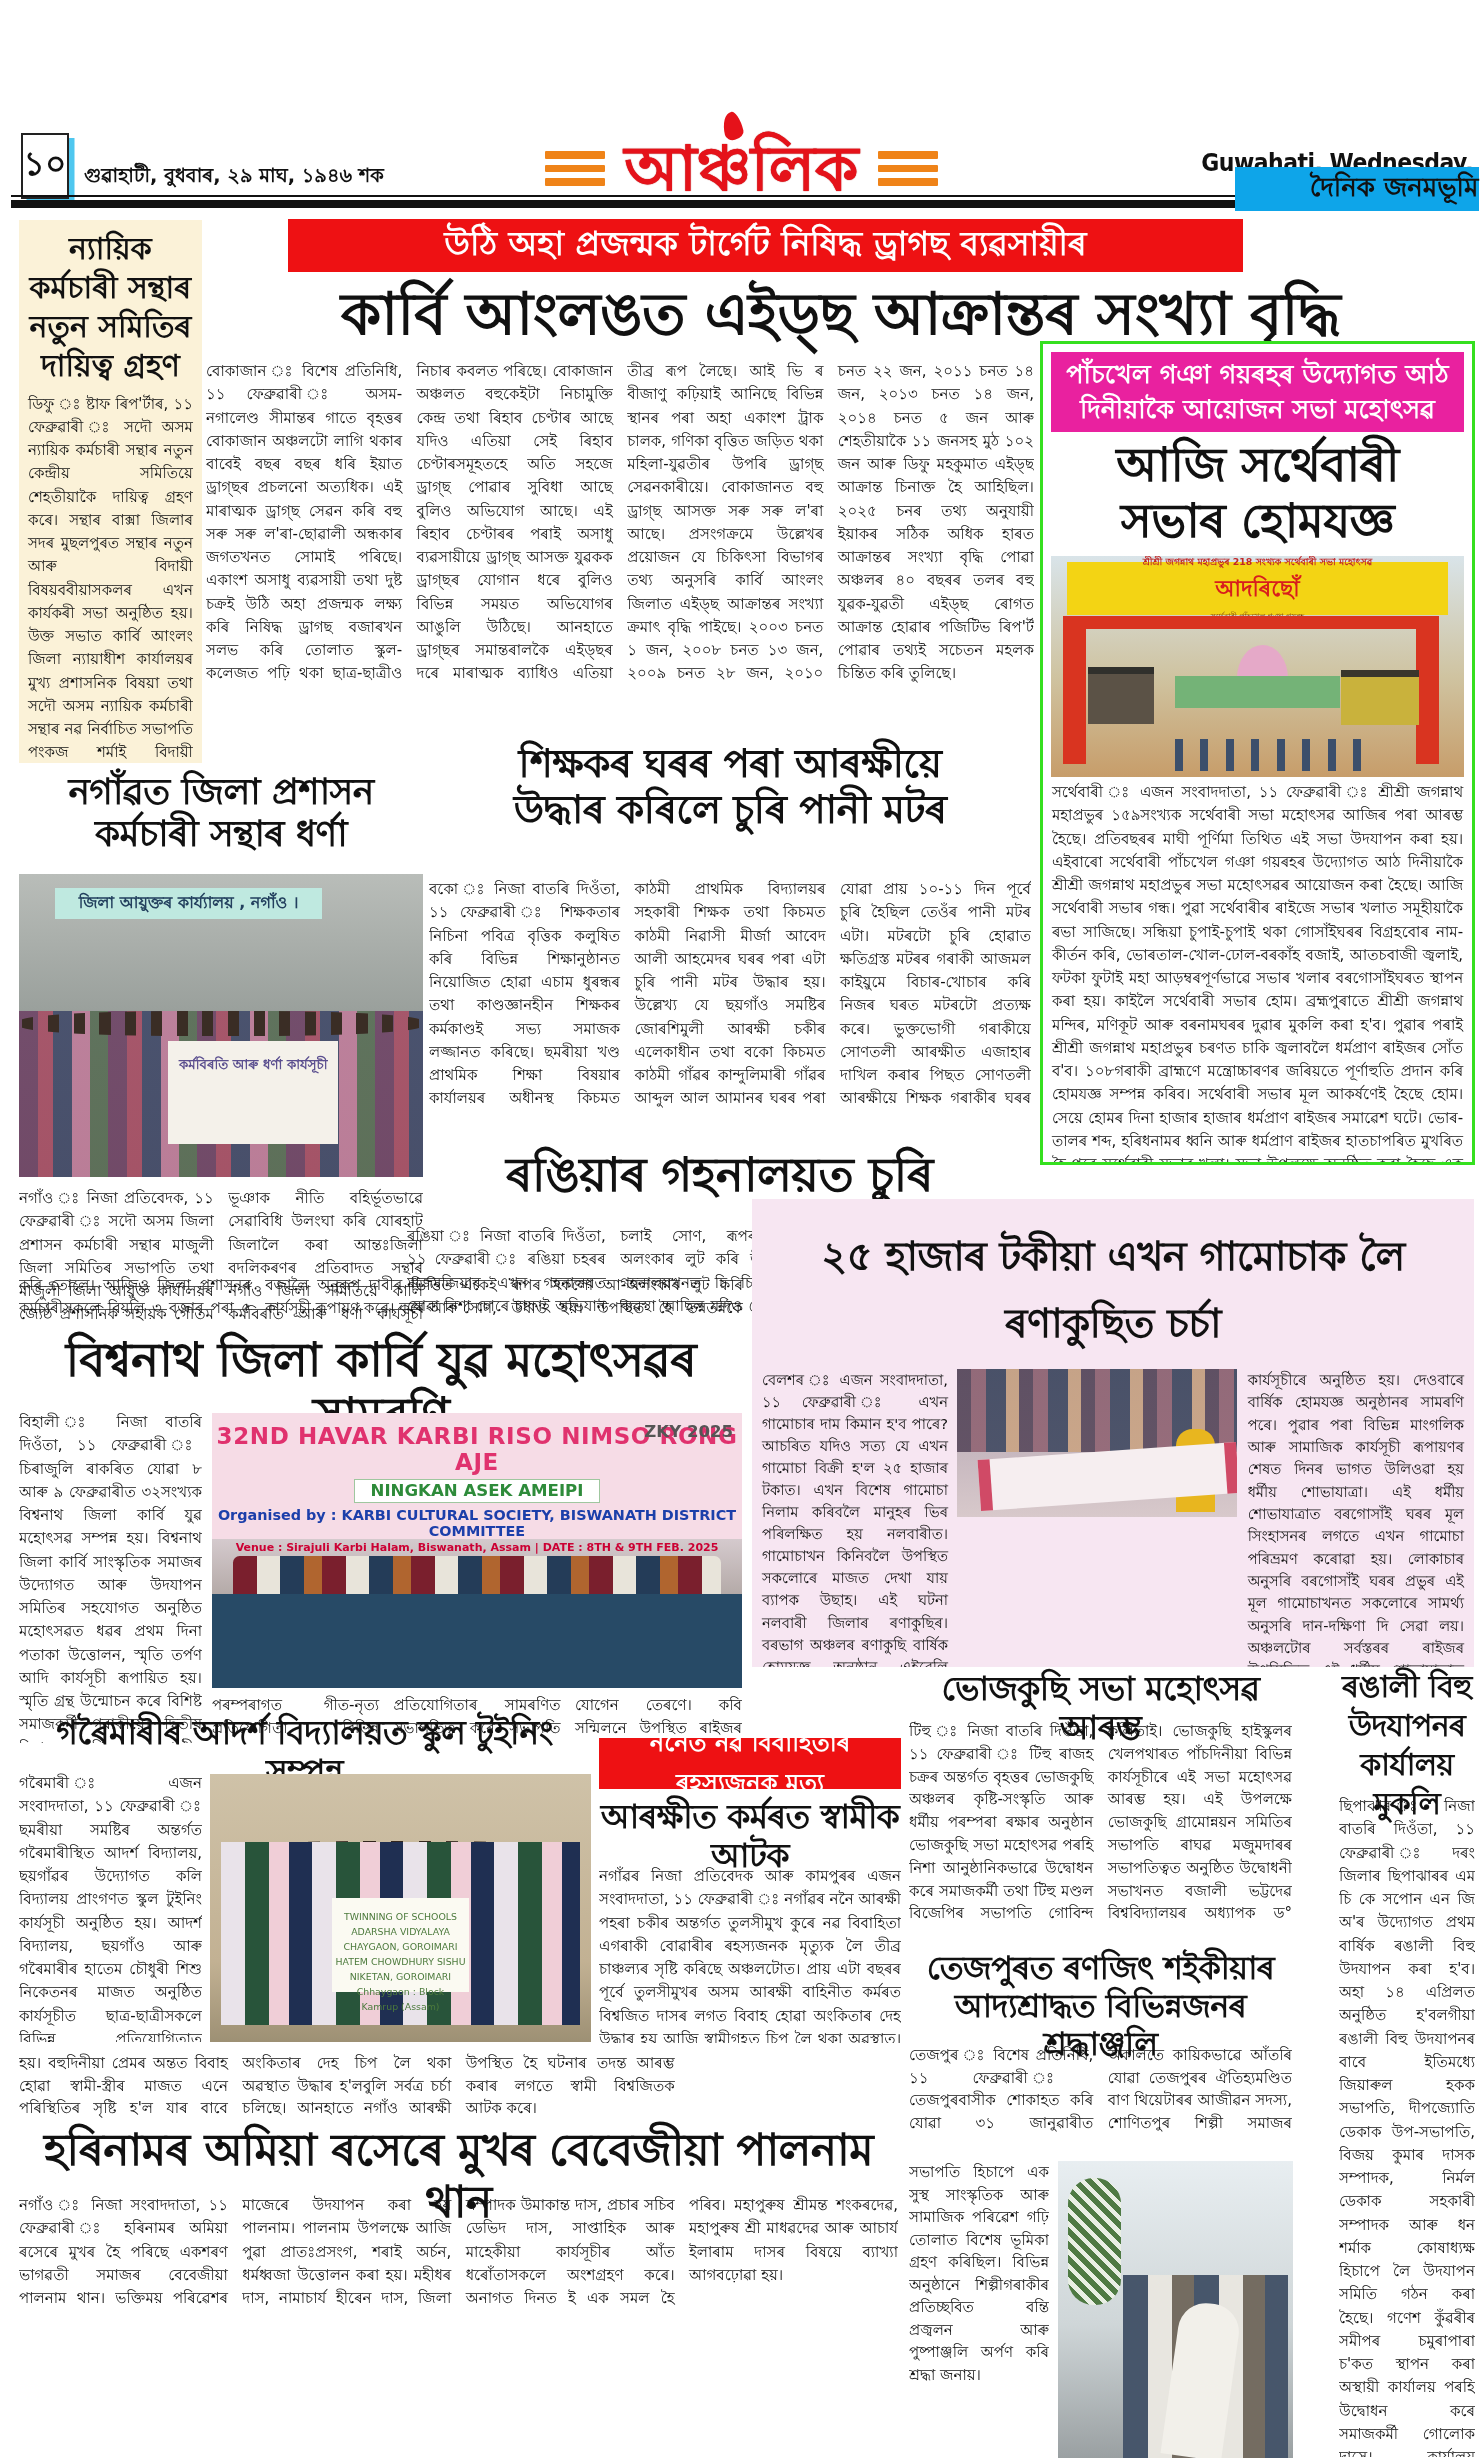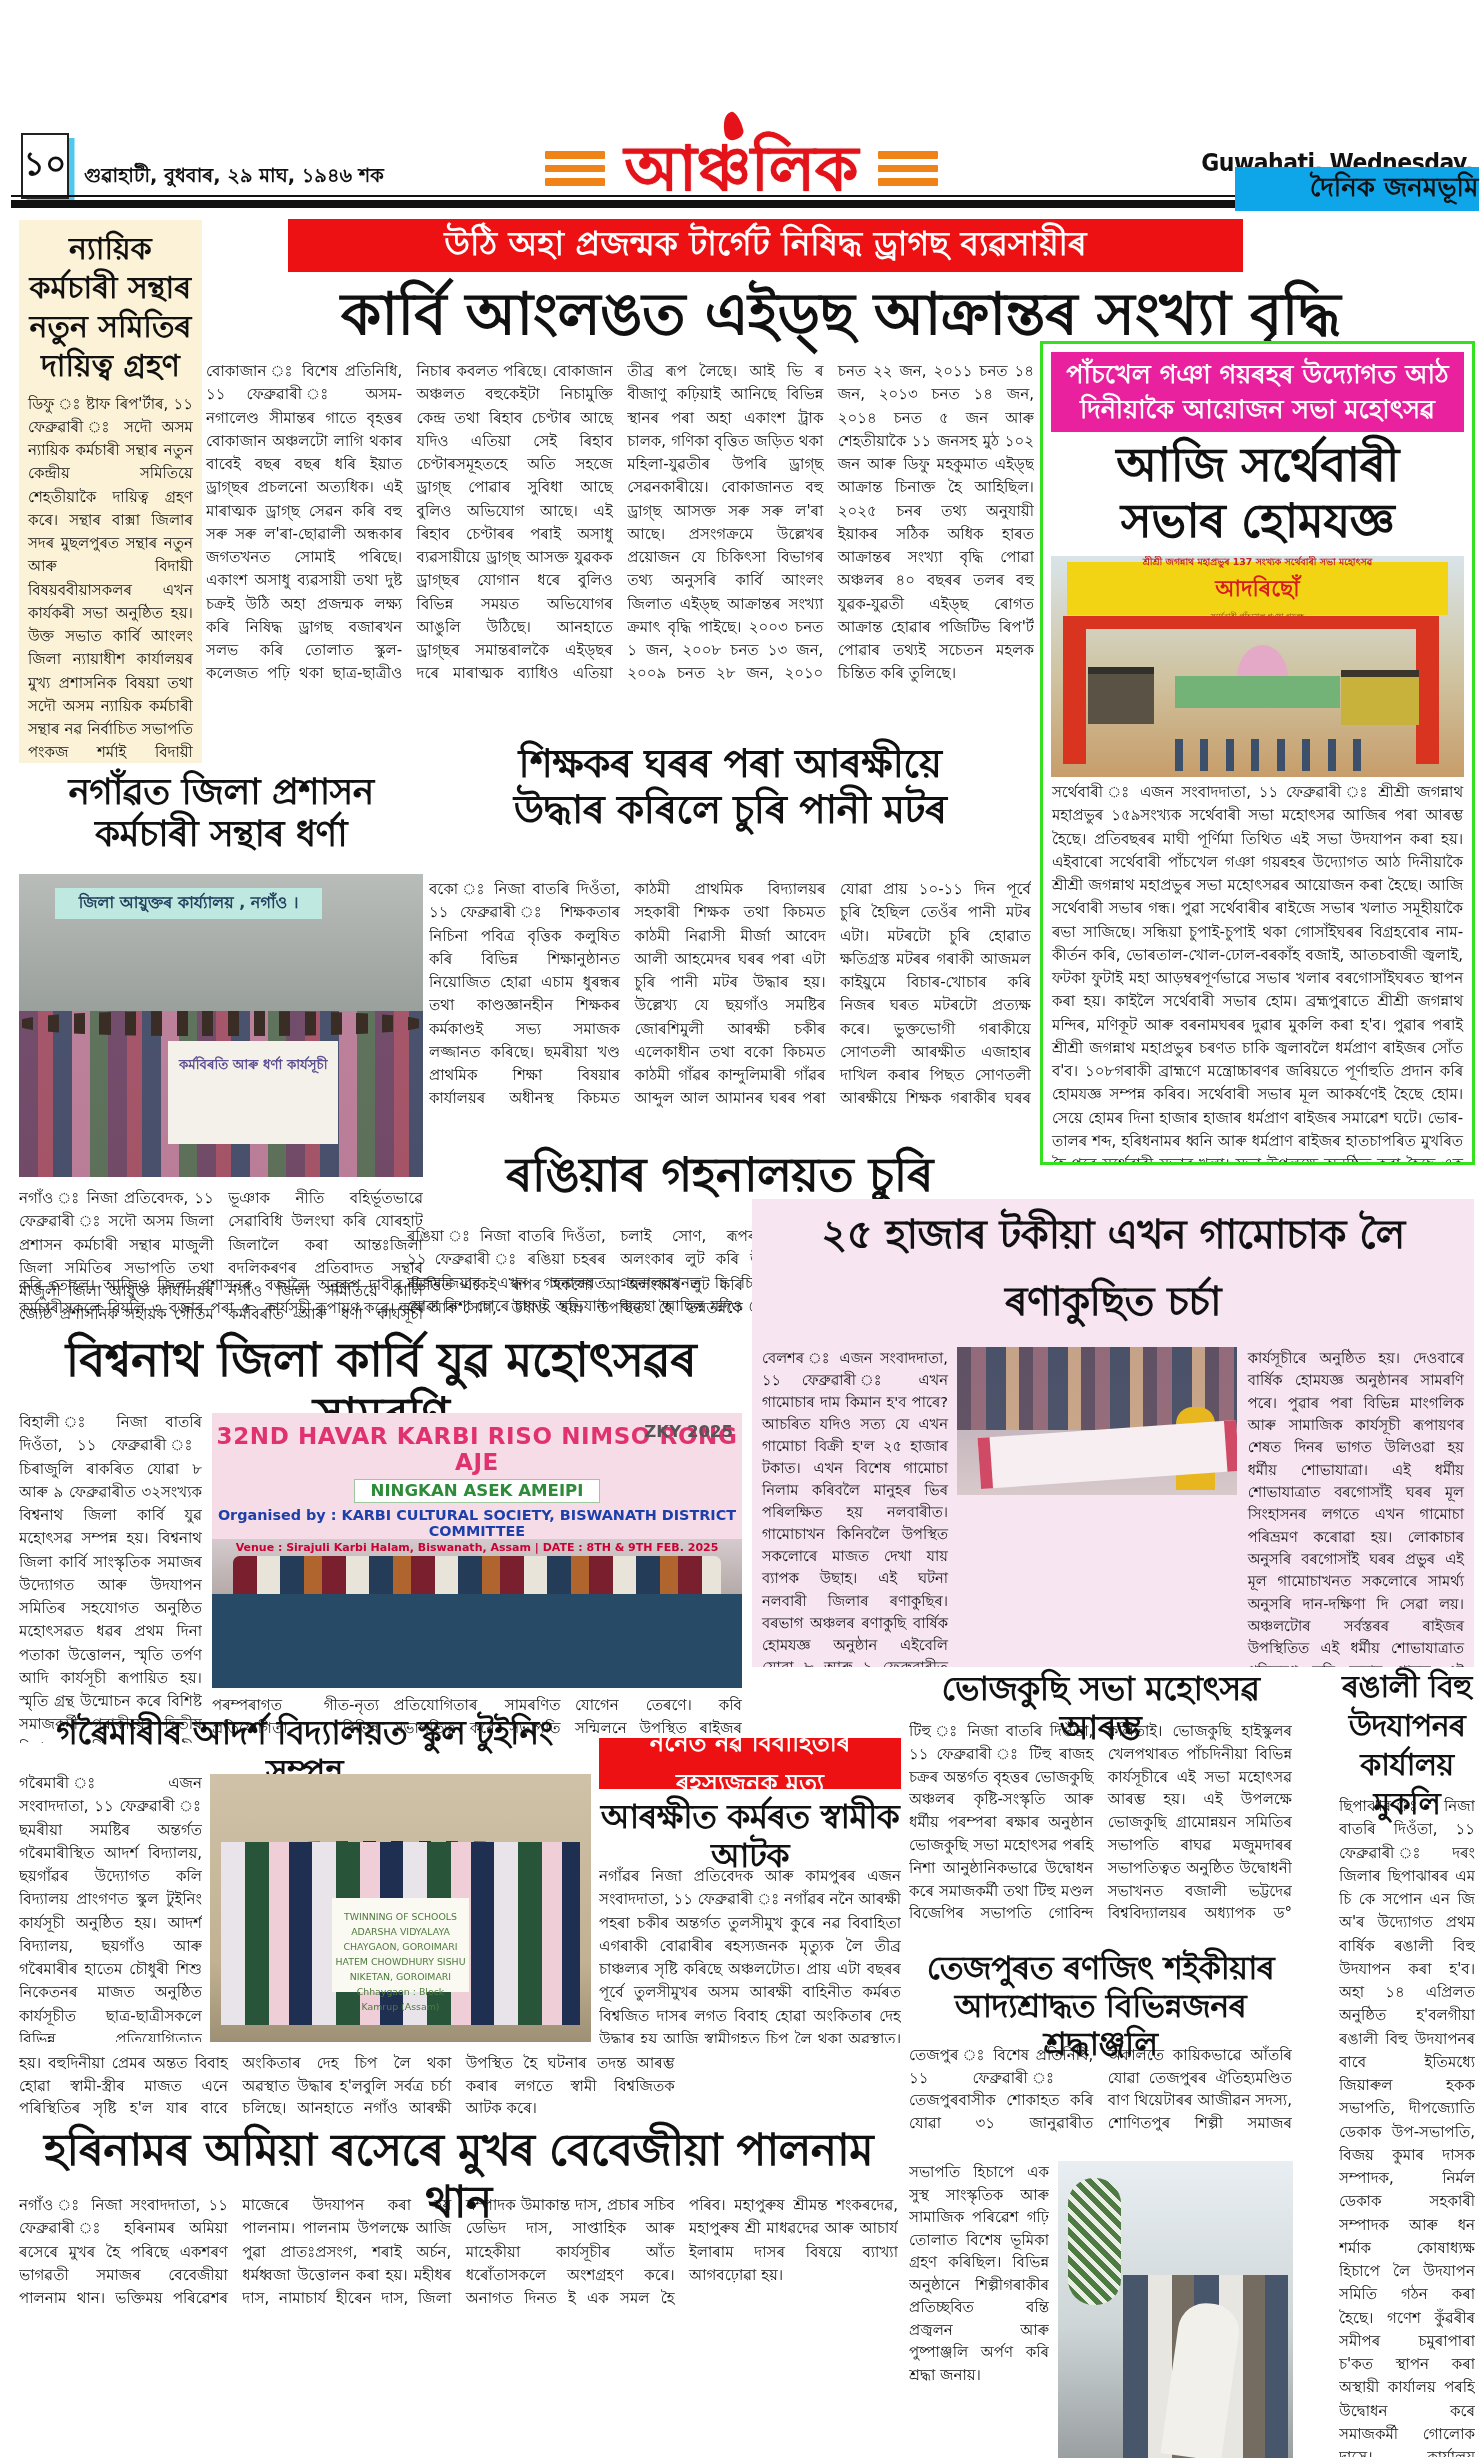--- a/index.html
+++ b/index.html
@@ -74,21 +74,21 @@
              color:#5b4f8f;font-size:13.3px;font-weight:700;text-align:center;padding-top:14.4px;line-height:1.5;}
   .ng-body{left:19px;top:1187px;width:404px;height:140px;overflow:hidden;}
   
   .tc-head{left:429px;top:741px;width:602px;font-size:39px;}
   .tc-body{left:429px;top:878px;width:602px;height:250px;overflow:hidden;}
   
   .rn-head{left:407px;top:1147px;width:625px;font-size:47px;}
   .rn-body{left:407px;top:1225px;width:625px;height:101px;overflow:hidden;}
   
   .pinkbox{left:752px;top:1199px;width:722px;height:468px;background:#f7e6f2;overflow:hidden;}
-  .pk-head{font-size:40px;font-weight:800;text-align:center;padding-top:4px;letter-spacing:-0.6px;}
+  .pk-head{font-size:40px;font-weight:800;text-align:center;padding-top:26px;letter-spacing:-0.6px;}
   .pk-flex{display:flex;gap:10px;padding:10px 10px 0;}
   .pk-main{width:477px;}
   .pk-row{display:flex;gap:8.9px;}
   .pk-colL{width:186px;font-size:14.7px;line-height:1.5;}
   .pk-photo{position:relative;width:280px;height:148px;background:linear-gradient(#b3aab6 0%,#c8b9c0 60%,#d8c9cb 100%);overflow:hidden;}
   .pk-crowd{position:absolute;top:0;left:0;right:0;height:83px;
             background:repeating-linear-gradient(90deg,#4a3a4f 0 14.4px,#8a5a6a 14.4px 29px,#2f3b55 29px 49px,#caa17c 49px 62px);opacity:.8;}
   .pk-gamosa{position:absolute;bottom:15.5px;left:8%;width:84%;height:51px;background:#f6eef0;
              transform:rotate(-4deg);border-left:12px solid #d04a66;border-right:12px solid #d04a66;}
   .pk-fig{position:absolute;bottom:5.5px;right:8%;width:39px;height:83px;background:#e8b61f;border-radius:16.6px 16.6px 0 0;}
@@ -185,21 +185,21 @@
     <div class="body-txt just">ডিফু ঃ ষ্টাফ ৰিপ'ৰ্টাৰ, ১১ ফেব্ৰুৱাৰী ঃ সদৌ অসম ন্যায়িক কৰ্মচাৰী সন্থাৰ নতুন কেন্দ্ৰীয় সমিতিয়ে শেহতীয়াকৈ দায়িত্ব গ্ৰহণ কৰে। সন্থাৰ বাক্সা জিলাৰ সদৰ মুছলপুৰত সন্থাৰ নতুন আৰু বিদায়ী বিষয়ববীয়াসকলৰ এখন কাৰ্যকৰী সভা অনুষ্ঠিত হয়। উক্ত সভাত কাৰ্বি আংলং জিলা ন্যায়াধীশ কাৰ্যালয়ৰ মুখ্য প্ৰশাসনিক বিষয়া তথা সদৌ অসম ন্যায়িক কৰ্মচাৰী সন্থাৰ নৱ নিৰ্বাচিত সভাপতি পংকজ শৰ্মাই বিদায়ী সভাপতি মদন উপাধ্যায়ৰ পৰা আনুষ্ঠানিকভাৱে সন্থাৰ দায়িত্ব গ্ৰহণ কৰে। সেই সভাতে সন্থাৰ নতুন কৰ্ম আঁচনি যুগুত কৰাৰ লগতে সন্থাৰ কৰ্ণধাৰ সমিতিও গঠন কৰা হয়। সন্থাই ন্যায়িক কৰ্মচাৰীসকলৰ দাবী সন্দৰ্ভত গুৱাহাটী উচ্চ ন্যায়ালয়ৰ জৰিয়তে মুখ্যমন্ত্ৰীলৈ এখন স্মাৰক-পত্ৰ দিয়াৰো সিদ্ধান্ত গ্ৰহণ কৰে।</div>
   </div>
 
   <div class="abs greenbox">
     <div class="magenta pre">পাঁচখেল গঞা গয়ৰহৰ উদ্যোগত আঠ
 দিনীয়াকৈ আয়োজন সভা মহোৎসৱ</div>
     <div class="gb-head pre">আজি সৰ্থেবাৰী
 সভাৰ হোমযজ্ঞ</div>
     <div class="gb-photo">
       <div class="gb-banner">
-        <span class="small">শ্ৰীশ্ৰী জগন্নাথ মহাপ্ৰভুৰ 137 সংখ্যক সৰ্থেবাৰী সভা মহোৎসৱ</span>
+        <span class="small">শ্ৰীশ্ৰী জগন্নাথ মহাপ্ৰভুৰ 218 সংখ্যক সৰ্থেবাৰী সভা মহোৎসৱ</span>
         <span class="big">আদৰিছোঁ</span>
         <span class="sub">সৰ্থেবাৰী পাঁচখেল গঞা-গয়ৰহ</span>
       </div>
       <div class="gate-l"></div>
       <div class="gate-r"></div>
       <div class="gate-t"></div>
       <div class="dome"></div>
       <div class="temple"></div>
       <div class="stall-l"></div>
       <div class="stall-r"></div>

